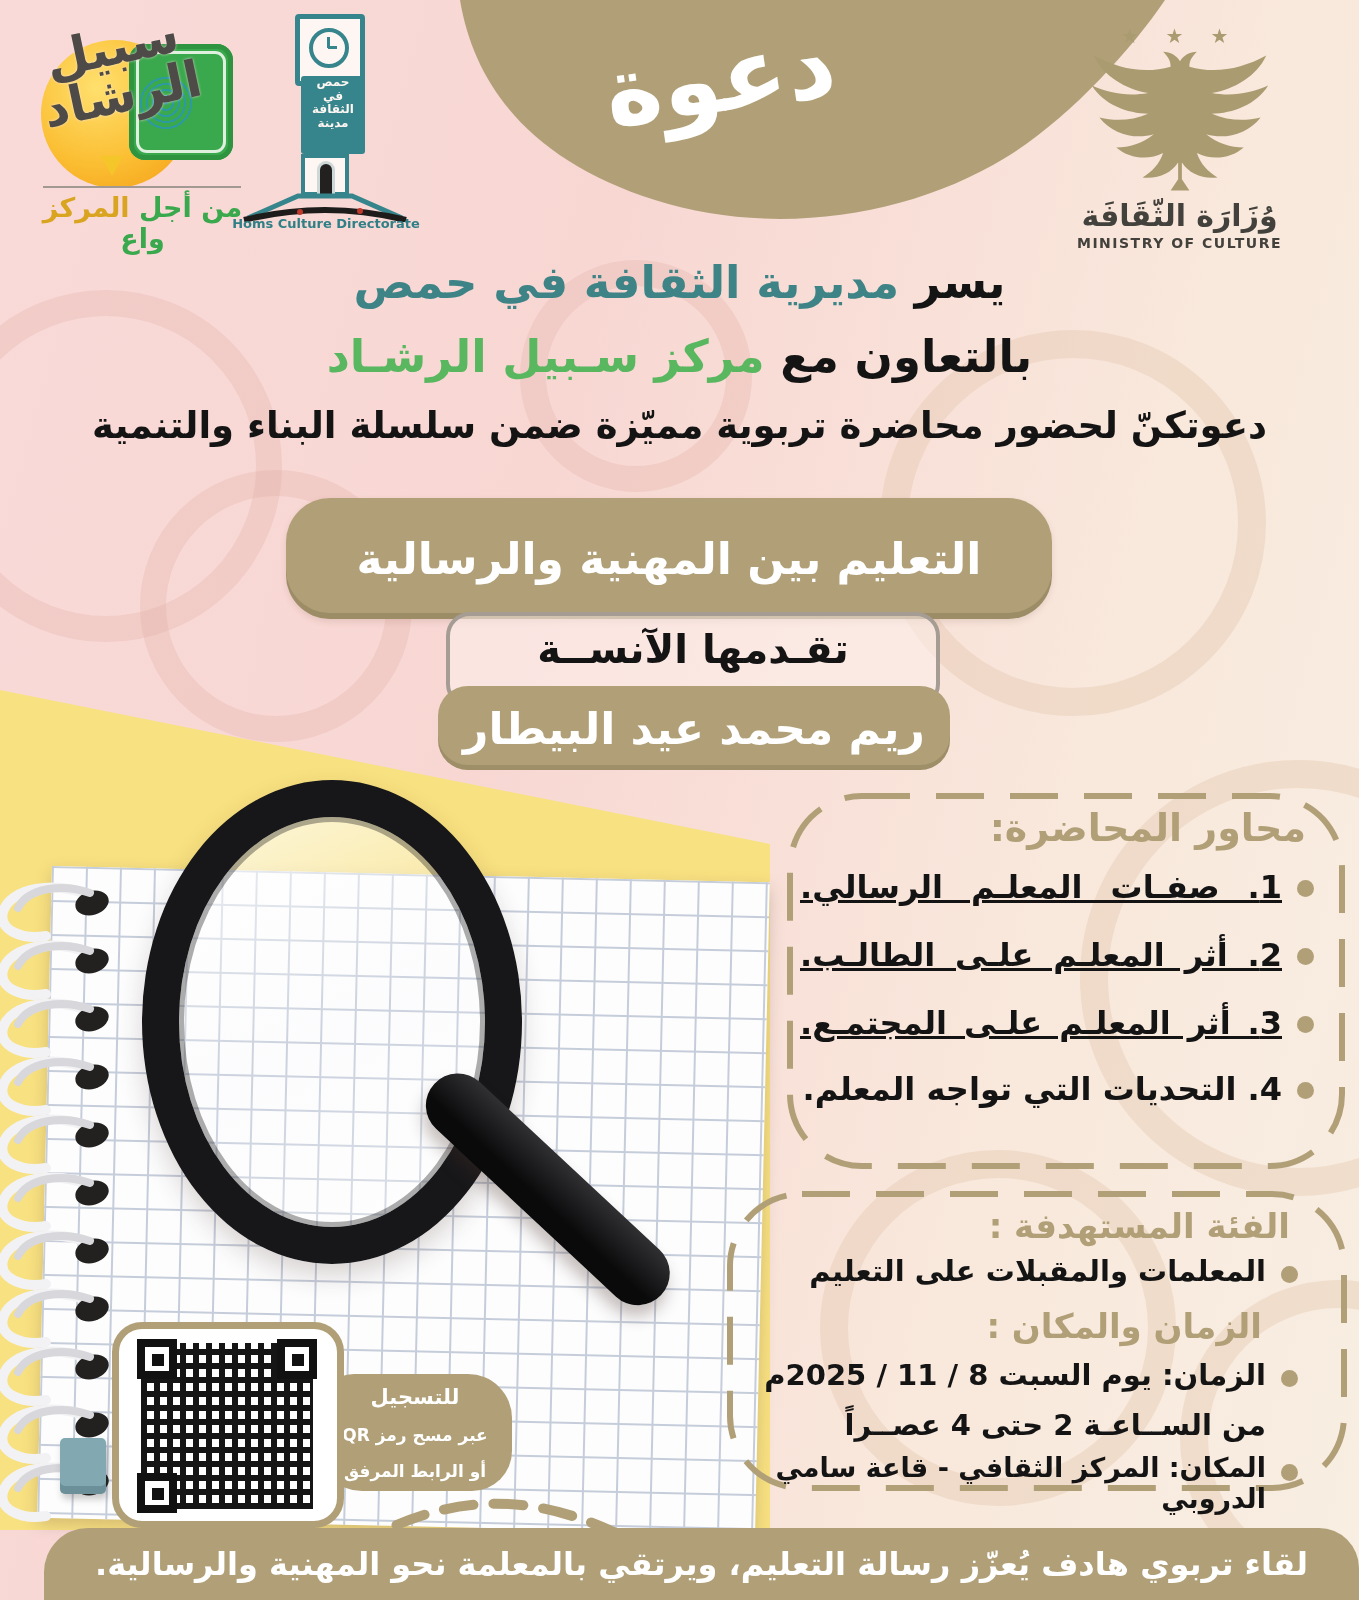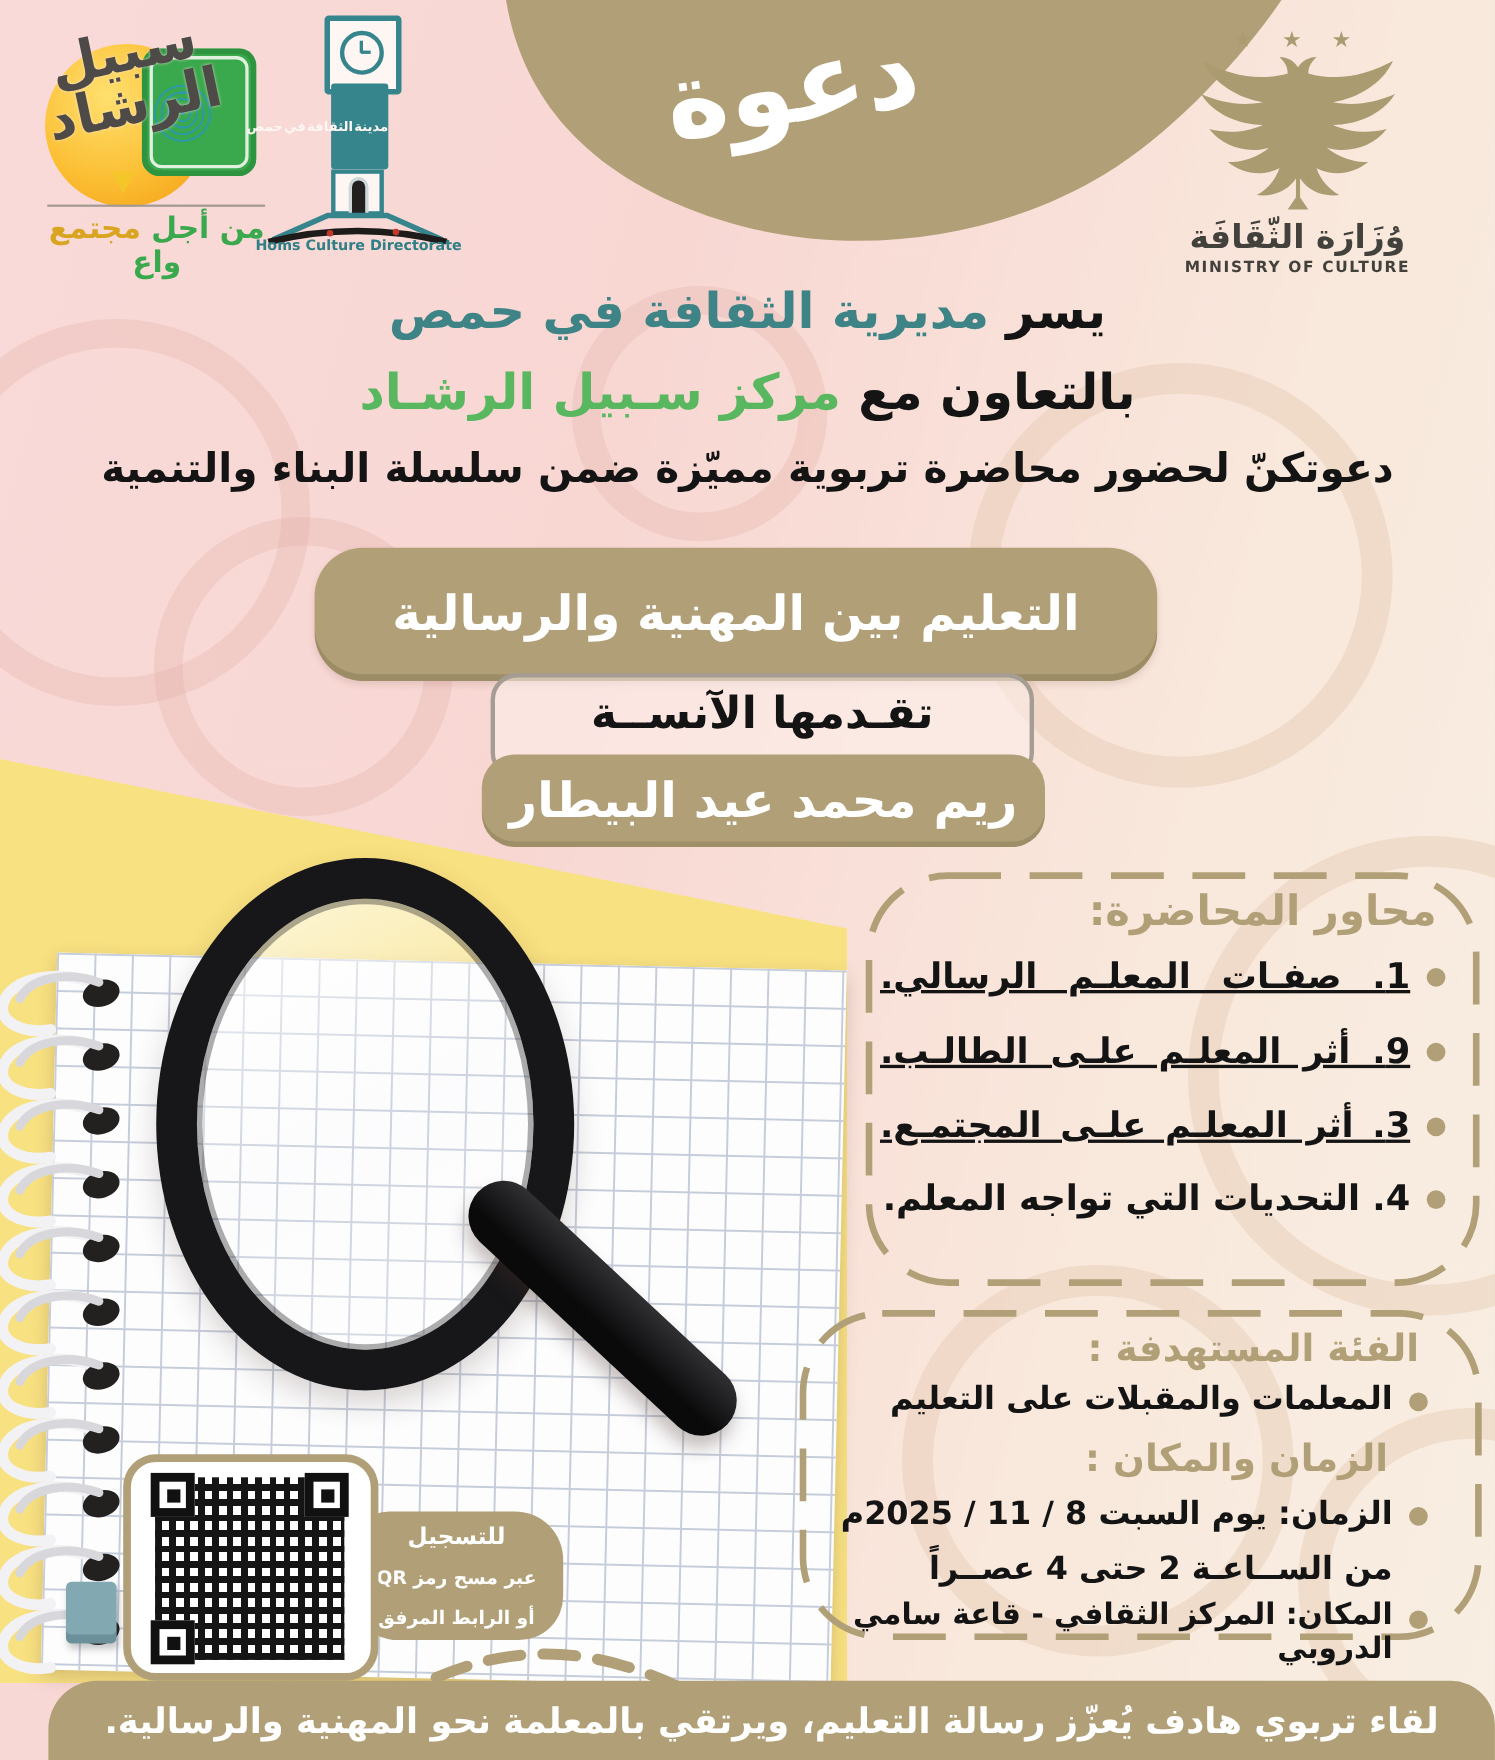--- a/index.html
+++ b/index.html
@@ -34,22 +34,22 @@
     font-size:27px;font-weight:800;}
   .s-tag .g1{color:#3aa84c;} .s-tag .g2{color:#d9a520;}
 
   
   .homs{position:absolute;left:240px;top:6px;width:170px;height:232px;z-index:3;}
   .clockbox{position:absolute;left:55px;top:8px;width:60px;height:62px;border:5px solid #37858c;
     background:#fdf6f2;border-radius:4px;}
   .clockface{position:absolute;left:9px;top:9px;width:32px;height:32px;border:4px solid #37858c;border-radius:50%;}
   .clockface::before{content:"";position:absolute;left:14px;top:5px;width:3px;height:11px;background:#37858c;}
   .clockface::after{content:"";position:absolute;left:15px;top:14px;width:9px;height:3px;background:#37858c;}
-  .towerbody{position:absolute;left:61px;top:70px;width:52px;height:78px;background:#37858c;
-    border-radius:3px;display:flex;flex-direction:row;align-items:center;justify-content:flex-end;gap:1px;}
+  .towerbody{position:absolute;left:61px;top:70px;width:64px;height:78px;background:#37858c;
+    border-radius:3px;display:flex;flex-direction:column;align-items:center;justify-content:flex-start;gap:1px;}
   .towerbody span{color:#fdf6f2;font-size:12px;font-weight:800;line-height:1.05;}
   .towerlow{position:absolute;left:61px;top:148px;width:48px;height:42px;border:4px solid #37858c;
     background:#fdf6f2;box-sizing:border-box;}
   .door{position:absolute;left:15px;top:6px;width:12px;height:30px;background:#23211f;
     border-radius:6px 6px 0 0;box-shadow:0 0 0 3px #cfd8d8;}
   .homsbase{position:absolute;left:0;top:186px;}
   .homs-en{position:absolute;left:-14px;top:210px;width:200px;text-align:center;
     color:#2f7f86;font-size:13px;font-weight:800;}
 
   
@@ -162,21 +162,21 @@
   <div class="sabeel">
     <div class="sun"></div>
     <div class="book">
       <div class="rosette"></div>
     </div>
     <div class="bookmark"></div>
     <div class="callig">سبيل الرشاد</div>
     <div class="s-line"></div>
     <div class="s-tag">
       <span class="g1">من أجل</span>
-      <span class="g2">مجتمع</span>
+      <span class="g2">المركز</span>
       <span class="g1">واع</span>
     </div>
   </div>
 
   <div class="homs">
     <div class="clockbox">
         <div class="clockface"></div>
       </div>
     <div class="towerbody">
       <span>حمص</span>
@@ -252,21 +252,21 @@
     <div class="eraser"></div>
     <div class="lens-ring"></div>
     <div class="lens-handle"></div>
   </div>
 
   <svg class="boxsvg" style="left:786px;top:792px;" width="560" height="378">
     <rect x="4" y="4" width="552" height="370" rx="72" fill="none" stroke="#b1a077" stroke-width="6" stroke-dasharray="48 26"></rect>
   </svg>
   <div class="topics-header">محاور المحاضرة:</div>
   <div class="titem just t1">1. صفـات المعلـم الرسالي.</div>
-  <div class="titem just t2">9. أثر المعلـم علـى الطالـب.</div>
+  <div class="titem just t2">2. أثر المعلـم علـى الطالـب.</div>
   <div class="titem just t3">3. أثر المعلـم علـى المجتمـع.</div>
   <div class="titem t4">4. التحديات التي تواجه المعلم.</div>
 
   <svg class="boxsvg" style="left:726px;top:1190px;" width="622" height="302">
     <rect x="4" y="4" width="614" height="294" rx="72" fill="none" stroke="#b1a077" stroke-width="6" stroke-dasharray="48 26"></rect>
   </svg>
   <div class="d-header h-aud">الفئة المستهدفة :</div>
   <div class="ditem da">المعلمات والمقبلات على التعليم</div>
   <div class="d-header h-ww">الزمان والمكان :</div>
   <div class="ditem db">الزمان: يوم السبت 8 / 11 / 2025م</div>

